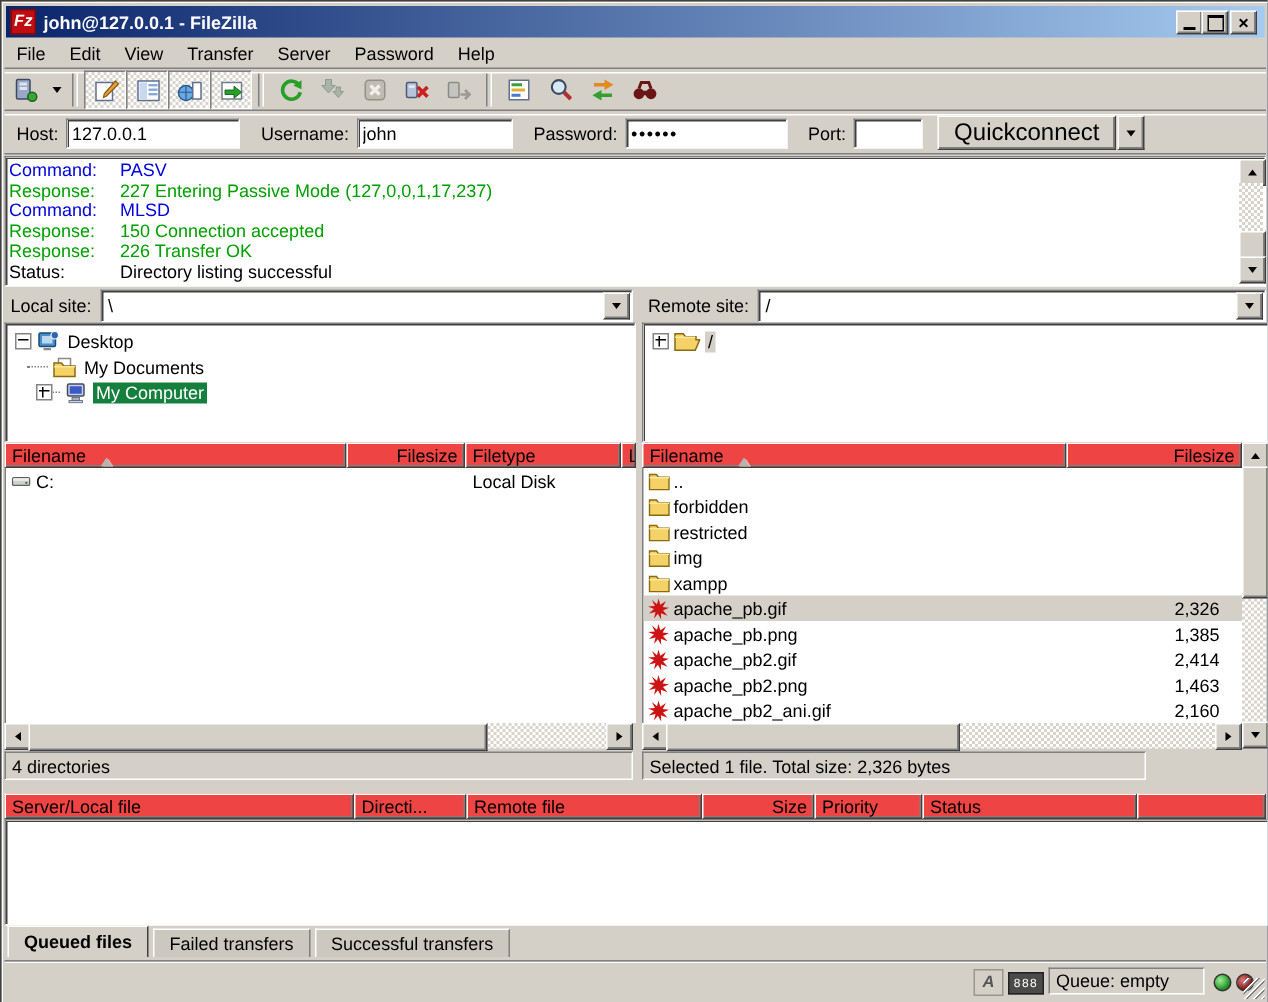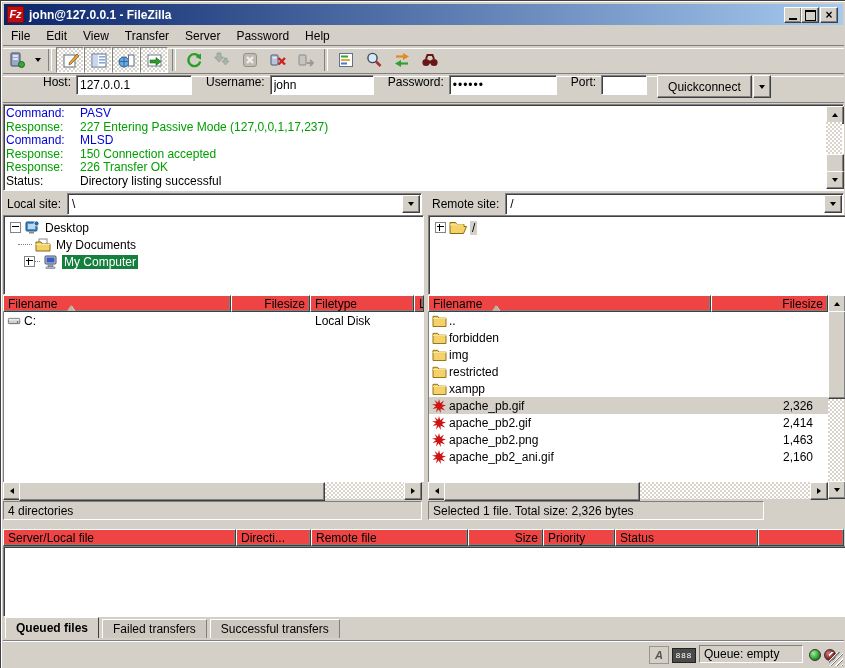--- a/index.html
+++ b/index.html
@@ -33,25 +33,25 @@
   .tbtn.pressed{border-color:#808080 #fff #fff #808080;}
   .tbtn.pressed .ticon{margin:1px 0 0 1px;}
   .tbtn svg{width:18px;height:18px;display:block;}
   .tsep{width:2px;height:22px;border-left:1px solid #808080;border-right:1px solid #fff;margin:0 4px;}
   .tdrop{width:13px;height:24px;display:flex;align-items:center;justify-content:center;}
   .tri-down{width:0;height:0;border-left:3px solid transparent;border-right:3px solid transparent;border-top:4px solid #000;}
   .tri-up{width:0;height:0;border-left:3px solid transparent;border-right:3px solid transparent;border-bottom:4px solid #000;}
   .tri-left{width:0;height:0;border-top:3px solid transparent;border-bottom:3px solid transparent;border-right:4px solid #000;}
   .tri-right{width:0;height:0;border-top:3px solid transparent;border-bottom:3px solid transparent;border-left:4px solid #000;}
   
-  .quickbar{left:2px;top:74px;right:2px;height:27px;display:flex;margin-left:32px;}
+  .quickbar{left:2px;top:74px;right:2px;height:27px;display:flex;align-items:center;}
   .qlabel{margin:0 5px 0 8px;}
   .qinput{height:18px;border:1px solid;border-color:#808080 #fff #fff #808080;box-shadow:inset 1px 1px 0 #404040;
     background:#fff;font-family:inherit;font-size:12px;padding:0 3px;}
-  .qc-btn{height:21px;padding:0 10px;display:flex;align-items:center;font-size:12px;}
+  .qc-btn{height:21px;padding:0 10px;display:flex;align-items:center;font-size:16px;}
   .qc-drop{width:16px;height:21px;display:flex;align-items:center;justify-content:center;margin-left:1px;}
   
   .log{left:2px;top:103px;width:839px;height:85px;}
   .log-lines{position:absolute;left:2px;top:2px;right:18px;bottom:2px;overflow:hidden;line-height:13.5px;}
   .log-line{display:flex;white-space:nowrap;}
   .log-prefix{width:74px;flex:none;}
   
   .sb-btn{position:absolute;width:16px;height:16px;display:flex;align-items:center;justify-content:center;}
   .sb-thumb{position:absolute;}
   .vscroll{position:absolute;width:16px;}
@@ -471,51 +471,60 @@
       <span style="flex:1;">forbidden</span>
       <span class="fsize" style="width:110px;padding-right:16px;"></span>
     </div>
     <div class="frow">
       <span class="ficon">
           <svg width="15" height="13" viewBox="0 0 16 14">
             <path d="M1 2.5 h5 l1.5 2 H15 v9 H1 Z" fill="#f4d268" stroke="#8a6a10"></path>
             <path d="M1 4.8 H15" stroke="#fbe89a"></path>
           </svg>
         </span>
-      <span style="flex:1;">img</span>
+      <span style="flex:1;">restricted</span>
       <span class="fsize" style="width:110px;padding-right:16px;"></span>
     </div>
     <div class="frow">
       <span class="ficon">
           <svg width="15" height="13" viewBox="0 0 16 14">
             <path d="M1 2.5 h5 l1.5 2 H15 v9 H1 Z" fill="#f4d268" stroke="#8a6a10"></path>
             <path d="M1 4.8 H15" stroke="#fbe89a"></path>
           </svg>
         </span>
-      <span style="flex:1;">restricted</span>
+      <span style="flex:1;">img</span>
       <span class="fsize" style="width:110px;padding-right:16px;"></span>
     </div>
     <div class="frow">
       <span class="ficon">
           <svg width="15" height="13" viewBox="0 0 16 14">
             <path d="M1 2.5 h5 l1.5 2 H15 v9 H1 Z" fill="#f4d268" stroke="#8a6a10"></path>
             <path d="M1 4.8 H15" stroke="#fbe89a"></path>
           </svg>
         </span>
       <span style="flex:1;">xampp</span>
       <span class="fsize" style="width:110px;padding-right:16px;"></span>
     </div>
     <div class="frow sel">
       <span class="ficon">
           <svg width="14" height="14" viewBox="0 0 14 14">
             <path d="M7 0 L8.2 4.2 L12 1.6 L9.8 5.6 L14 6.2 L10 8 L13 11.5 L8.6 9.8 L8.8 14 L6.6 10.2 L4 13.4 L5 9 L0.6 10 L4 7 L0 5.4 L4.6 5 L2.6 1 L6 3.8 Z" fill="#cc1414"></path>
           </svg>
         </span>
       <span style="flex:1;">apache_pb.gif</span>
       <span class="fsize" style="width:110px;padding-right:16px;">2,326</span>
+    </div>
+    <div class="frow">
+      <span class="ficon">
+          <svg width="14" height="14" viewBox="0 0 14 14">
+            <path d="M7 0 L8.2 4.2 L12 1.6 L9.8 5.6 L14 6.2 L10 8 L13 11.5 L8.6 9.8 L8.8 14 L6.6 10.2 L4 13.4 L5 9 L0.6 10 L4 7 L0 5.4 L4.6 5 L2.6 1 L6 3.8 Z" fill="#cc1414"></path>
+          </svg>
+        </span>
+      <span style="flex:1;">apache_pb.png</span>
+      <span class="fsize" style="width:110px;padding-right:16px;">1,385</span>
     </div>
     <div class="frow">
       <span class="ficon">
           <svg width="14" height="14" viewBox="0 0 14 14">
             <path d="M7 0 L8.2 4.2 L12 1.6 L9.8 5.6 L14 6.2 L10 8 L13 11.5 L8.6 9.8 L8.8 14 L6.6 10.2 L4 13.4 L5 9 L0.6 10 L4 7 L0 5.4 L4.6 5 L2.6 1 L6 3.8 Z" fill="#cc1414"></path>
           </svg>
         </span>
       <span style="flex:1;">apache_pb2.gif</span>
       <span class="fsize" style="width:110px;padding-right:16px;">2,414</span>
     </div>

